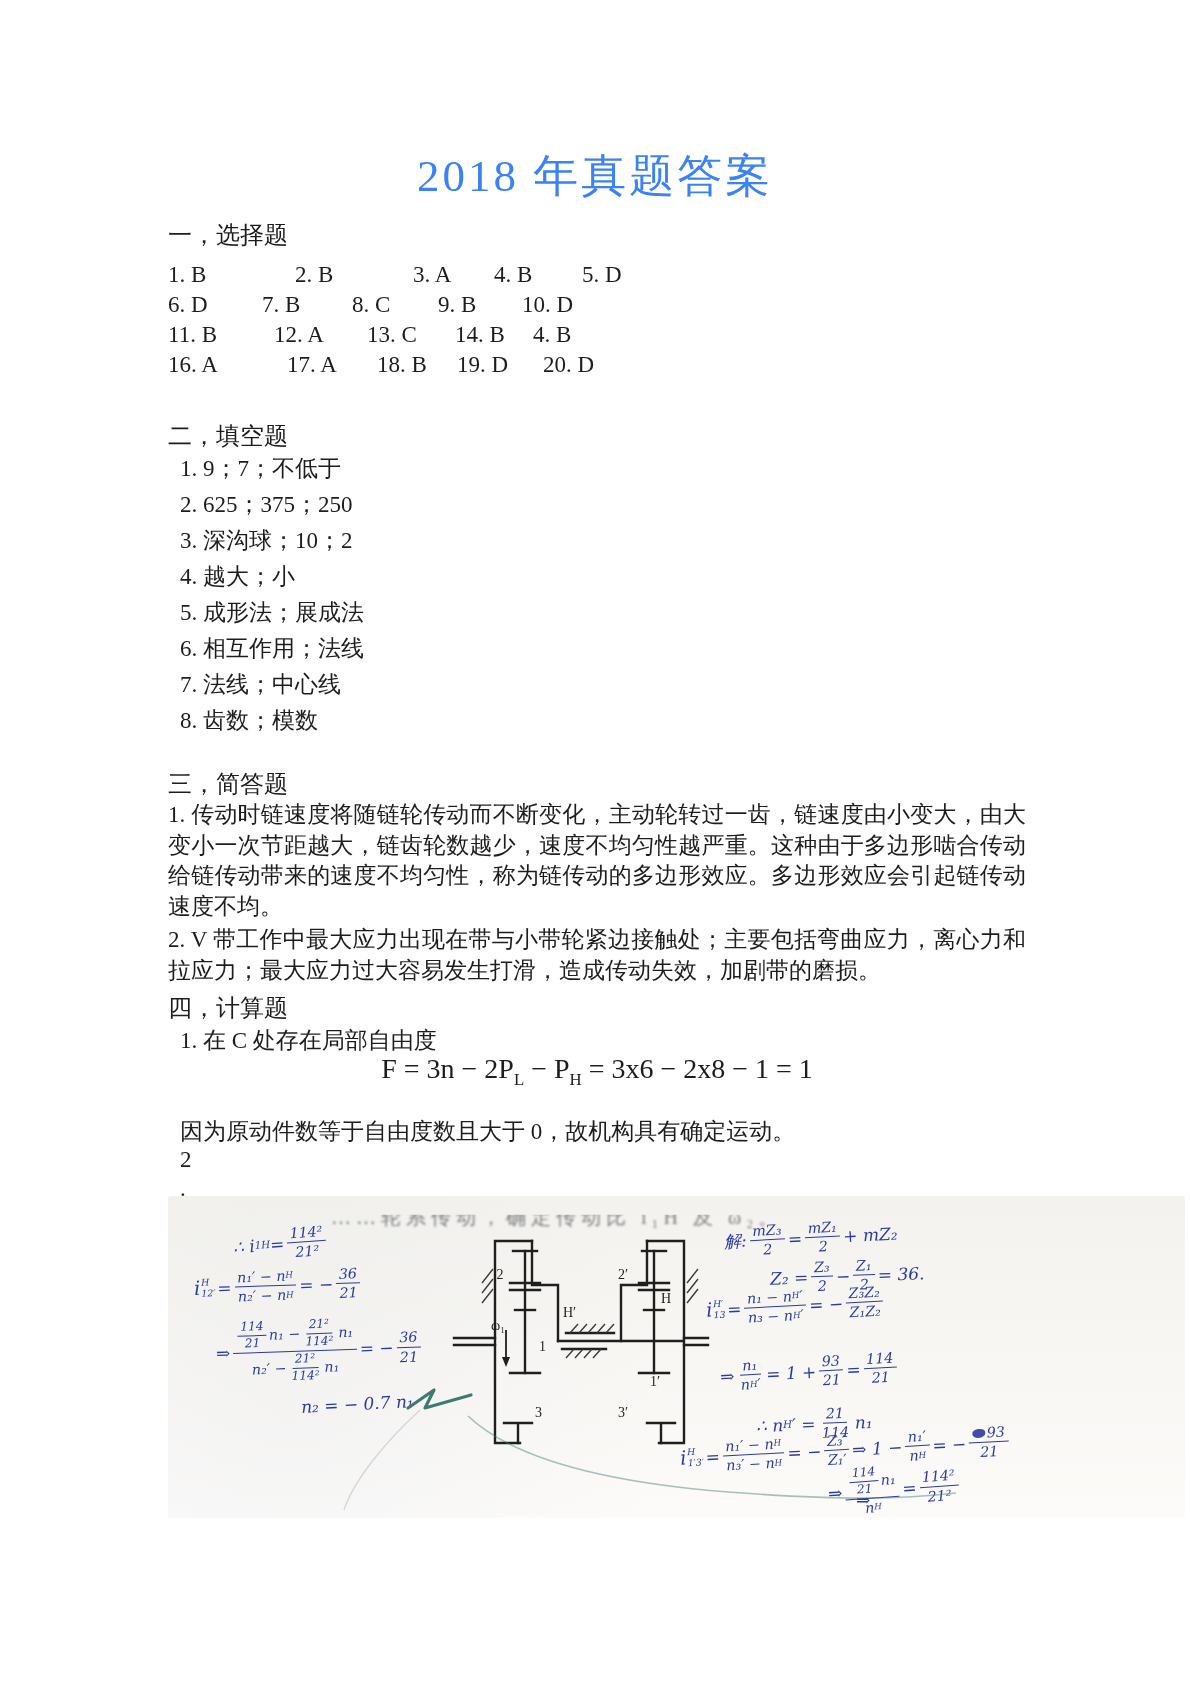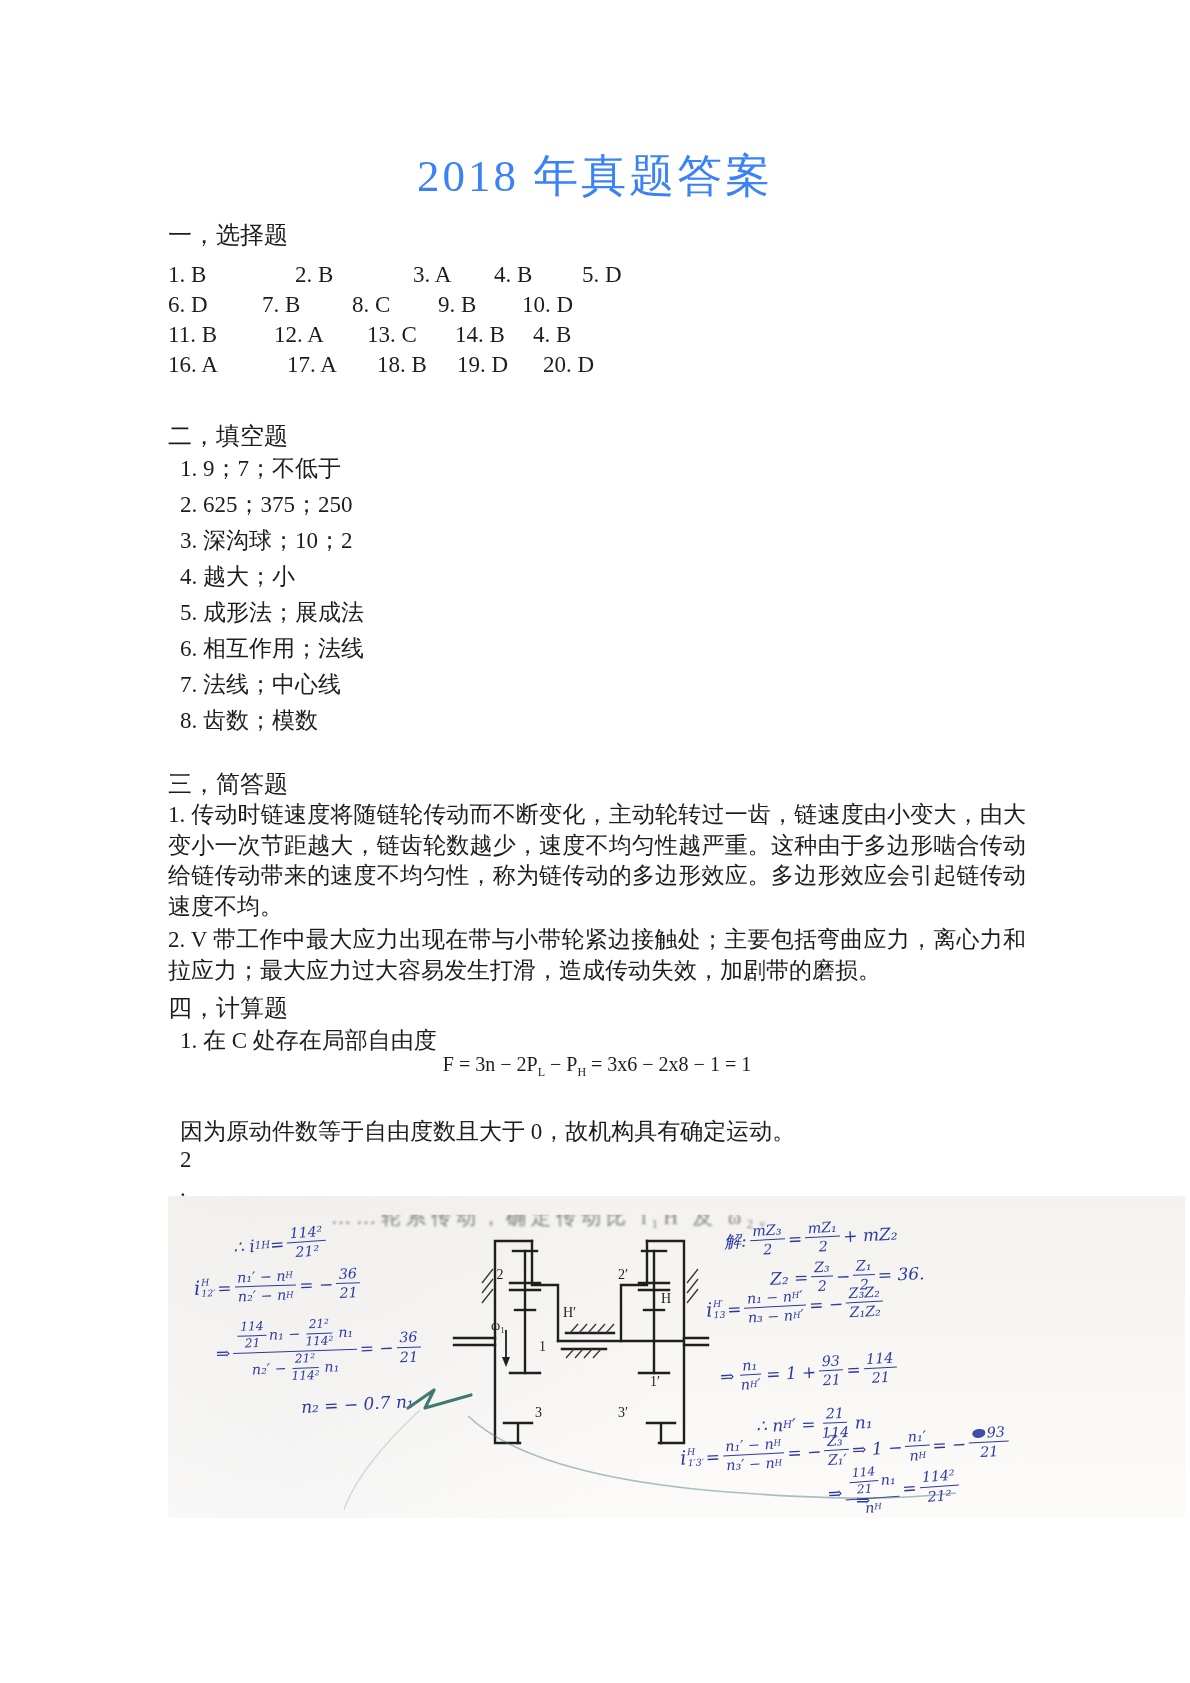--- a/index.html
+++ b/index.html
@@ -11,21 +11,21 @@
   .doc-title{top:146px;left:0;width:100%;text-align:center;font-size:45px;letter-spacing:3px;color:#3b82f6;}
   .sec-heading{left:168px;font-size:24px;}
   .body-line{left:168px;font-size:23px;white-space:nowrap;margin-left:12px;}
   .ans-row{left:168px;font-size:23px;white-space:nowrap;}
   .ans-row span{display:inline-block;}
   .r1 span:nth-child(1){width:95px;} .r1 span:nth-child(2){width:90px;margin-left:32px;} .r1 span:nth-child(3){width:81px;margin-left:28px;} .r1 span:nth-child(4){width:88px;}
   .r2 span:nth-child(1){width:94px;} .r2 span:nth-child(2){width:90px;} .r2 span:nth-child(3){width:86px;} .r2 span:nth-child(4){width:84px;}
   .r3 span:nth-child(1){width:106px;} .r3 span:nth-child(2){width:93px;} .r3 span:nth-child(3){width:88px;} .r3 span:nth-child(4){width:78px;}
   .r4 span:nth-child(1){width:119px;} .r4 span:nth-child(2){width:90px;} .r4 span:nth-child(3){width:80px;} .r4 span:nth-child(4){width:86px;}
   .para{left:168px;width:858px;font-size:23px;line-height:30.5px;text-align:justify;}
-  .print-formula{left:168px;width:858px;text-align:center;font-size:20px;}
+  .print-formula{left:168px;width:858px;text-align:center;font-size:28px;}
   .print-formula sub{font-size:0.6em;}
 
   
   .scan{
     position:absolute;left:168px;top:1196px;width:1017px;height:322px;
     background:
       radial-gradient(circle at 12% 70%, rgba(160,165,200,0.06), transparent 40%),
       linear-gradient(180deg,#f3f2ee 0%, #f8f7f4 55%, #fcfbf9 100%);
     border-radius:3px;
   }

